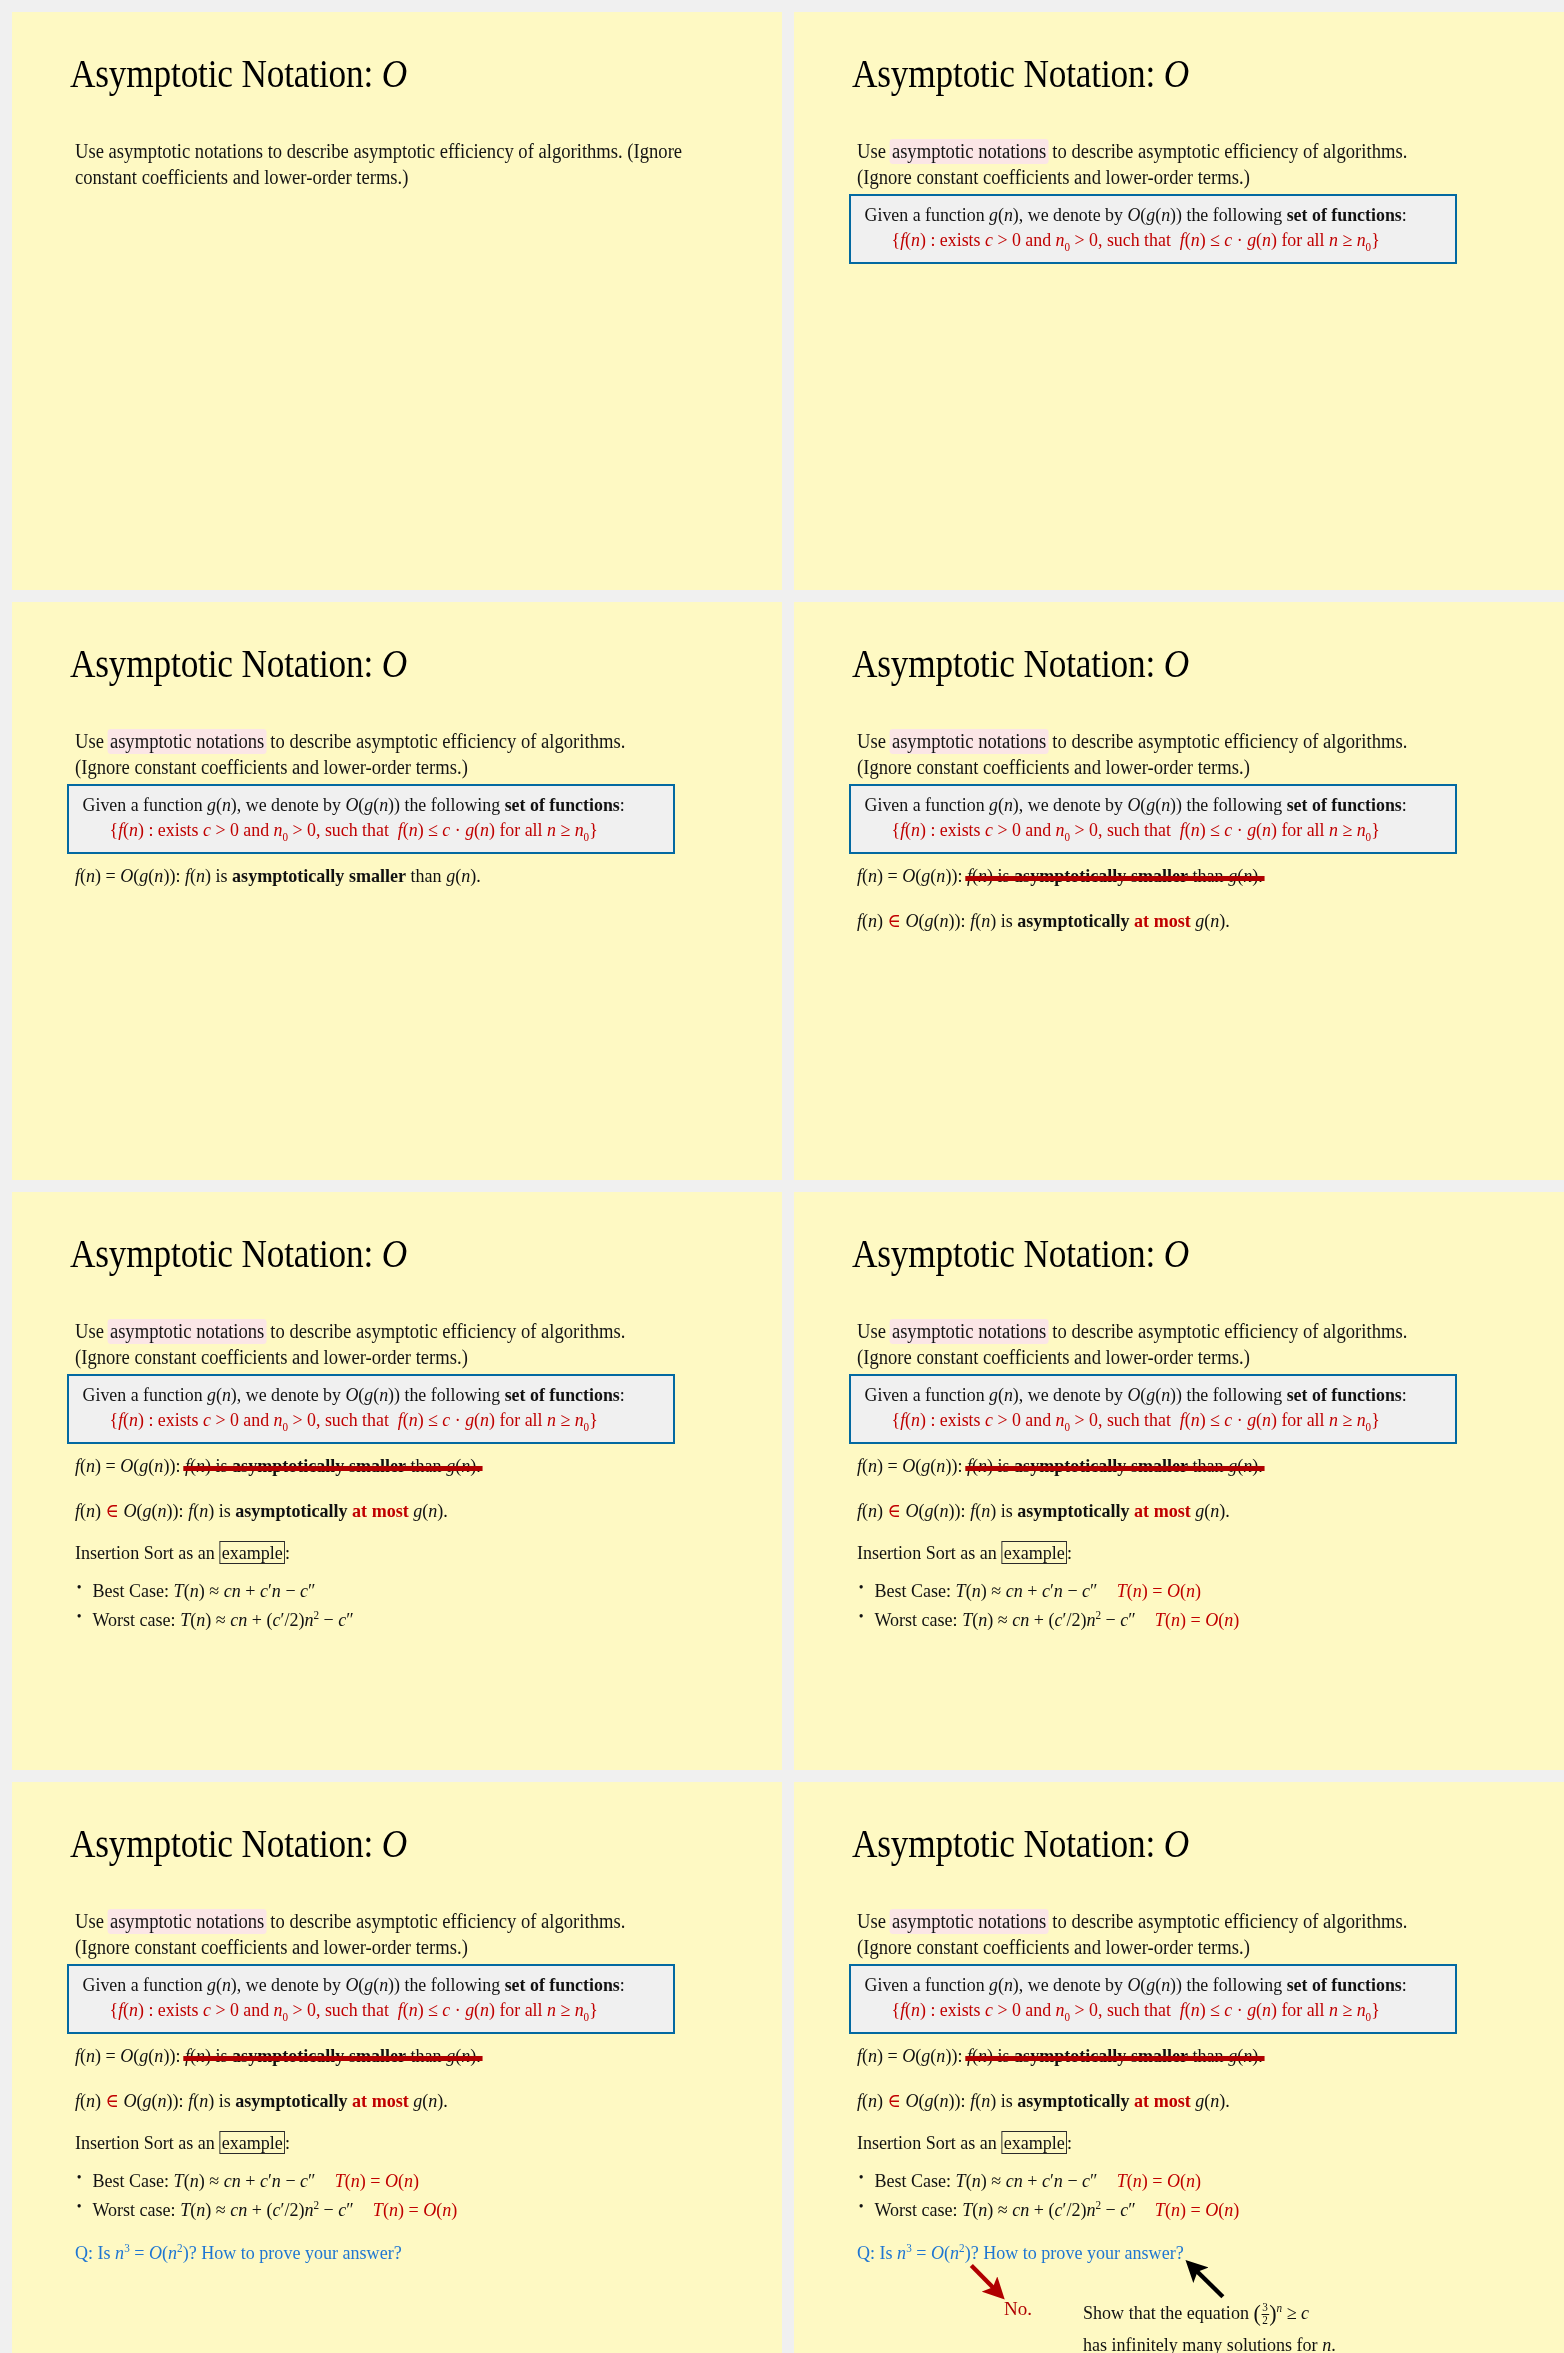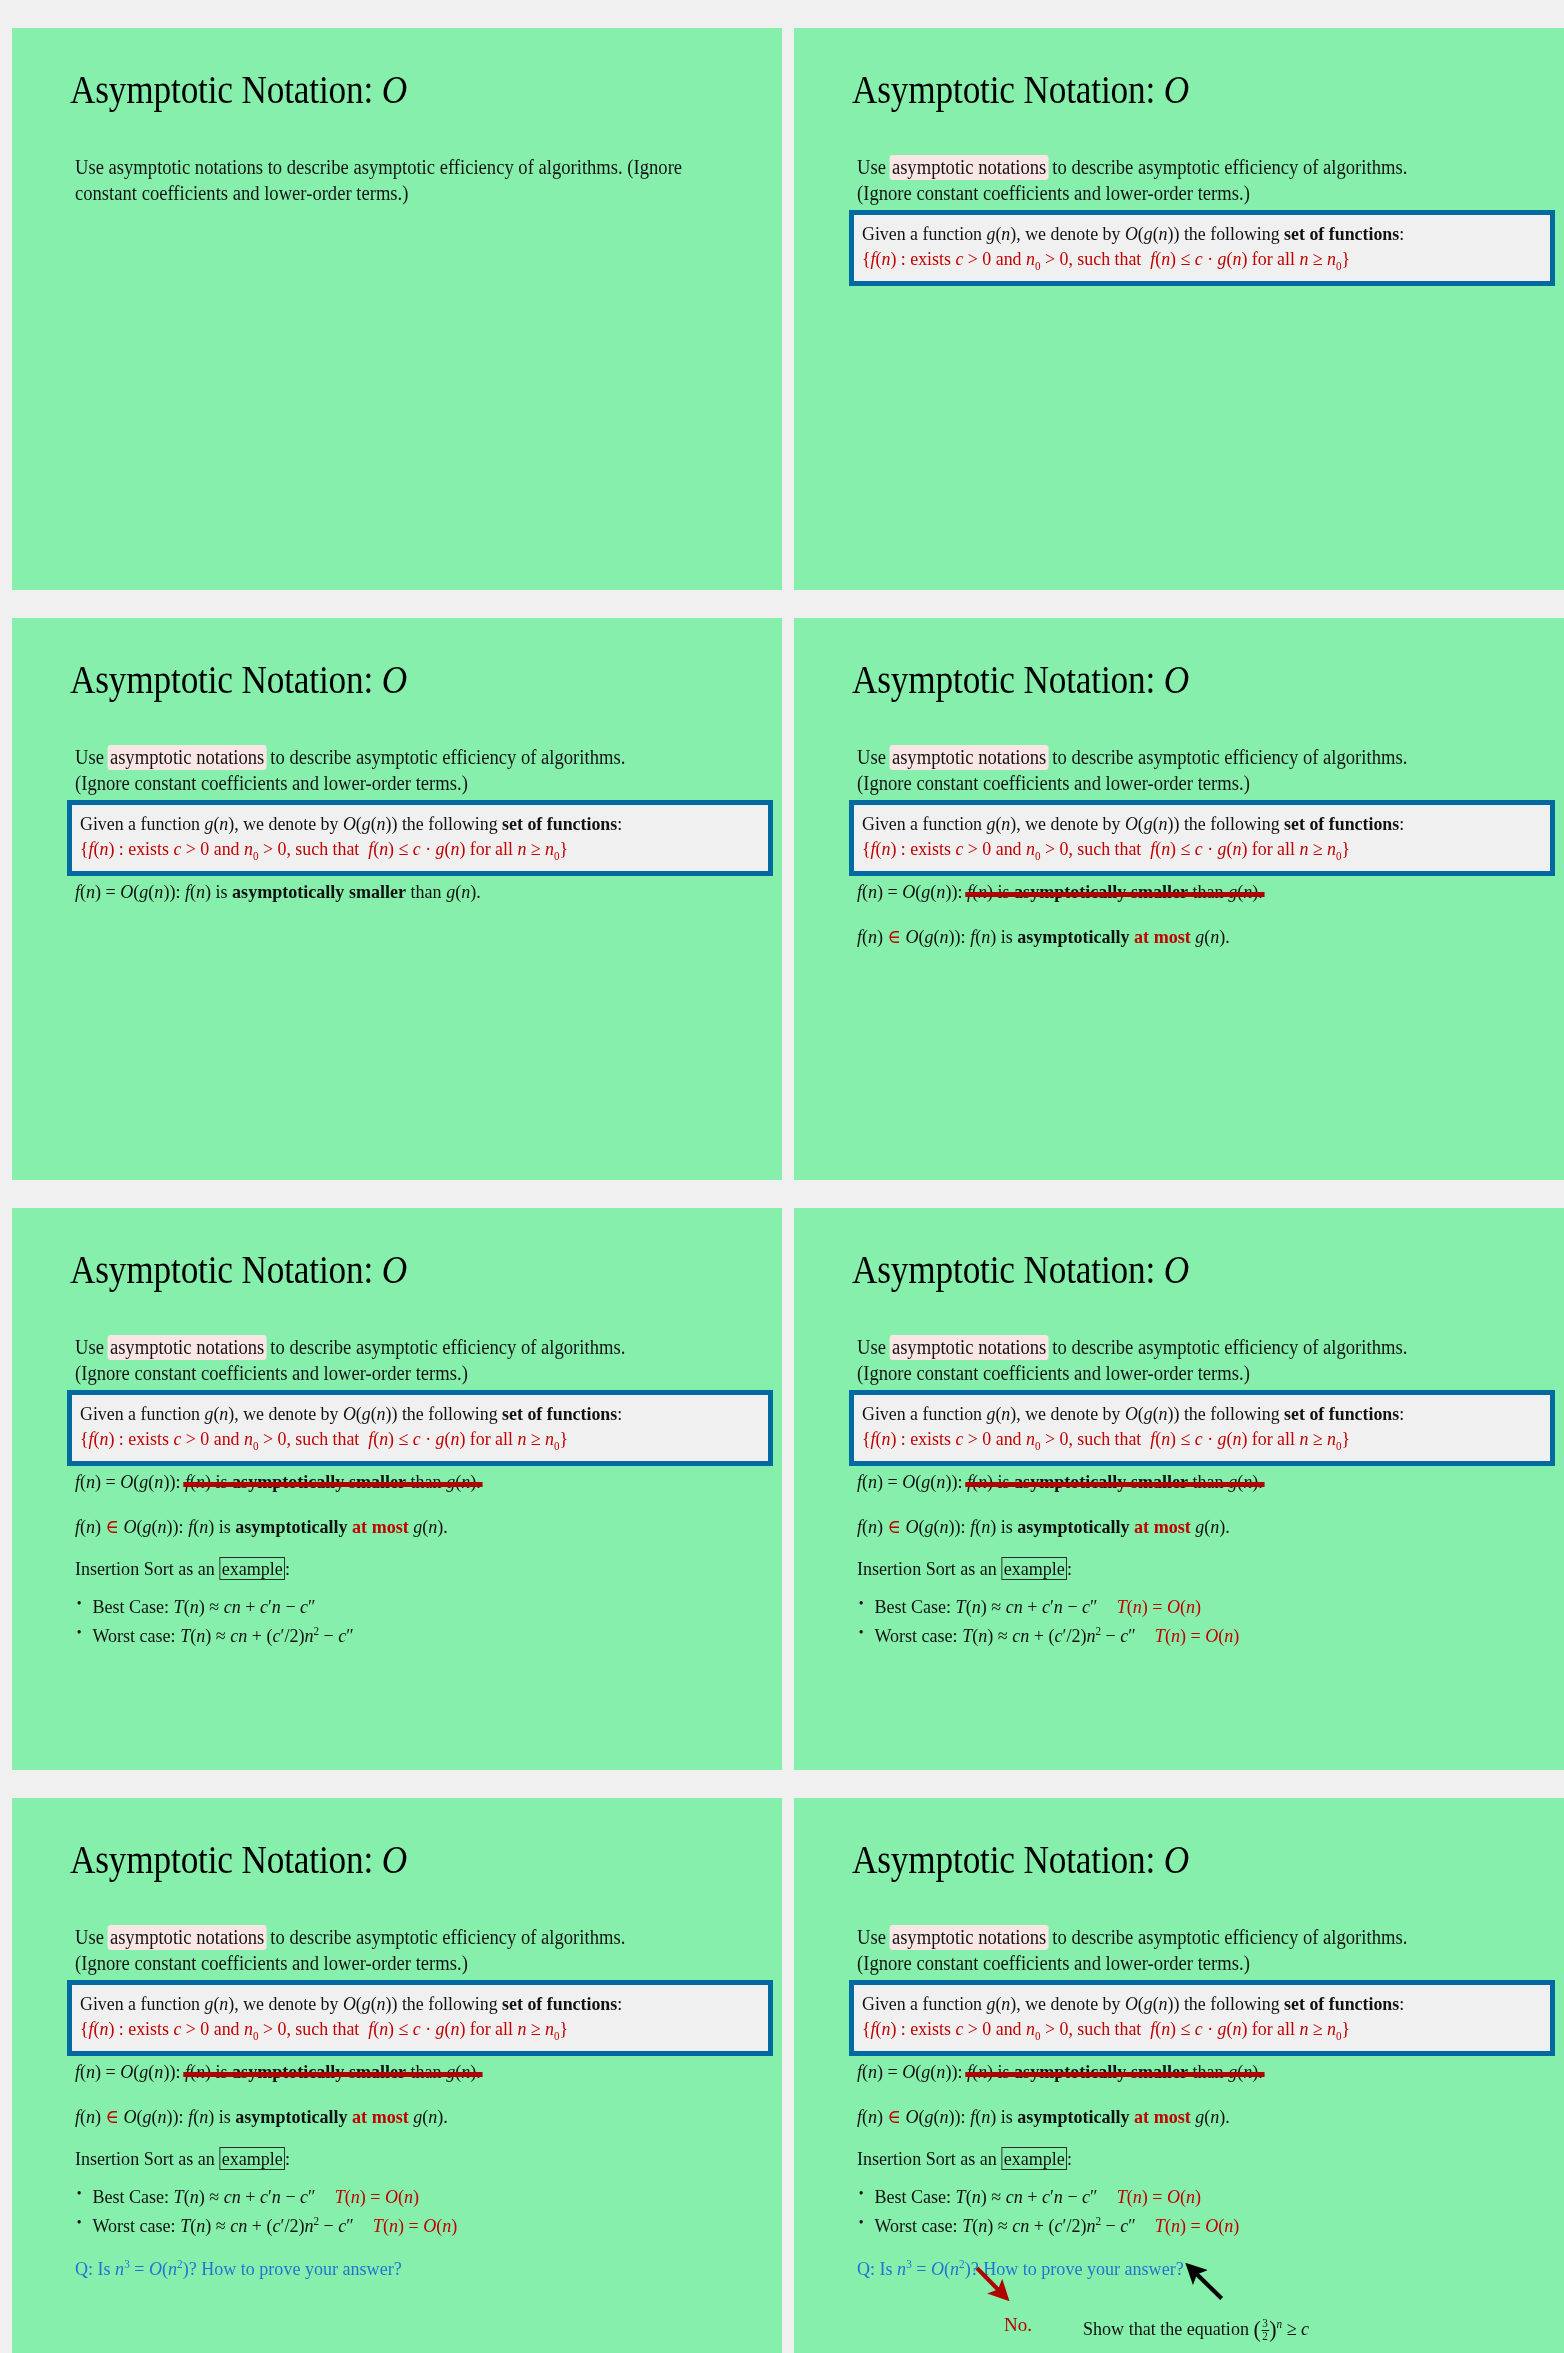--- a/index.html
+++ b/index.html
@@ -21,23 +21,22 @@
     padding: 12px;
     display: grid;
     grid-template-columns: 770px 770px;
     grid-template-rows: repeat(4, 578px);
     column-gap: 12px;
     row-gap: 12px;
   }
 
   .slide {
     position: relative;
-    background: #86efac;
+    background: #fef9c3;
     overflow: hidden;
-    margin-top: 16px;
   }
 
   
   .s-title {
     position: absolute;
     left: 58px;
     top: 41px;
     font-size: 41px;
     line-height: 1.0;
     color: #000000;
@@ -66,25 +65,26 @@
     border-radius: 3.4px;
     padding: 1px 2.4px 1.9px 2.4px;
     margin: 0 -1px;
   }
 
   
   .defbox {
     position: absolute;
     left: 55px;
     top: 182px;
-    width: 706px;
+    width: 608px;
     box-sizing: border-box;
     background: #f0f0f0;
-    border: 5px solid #0369a1;
+    border: 2px solid #0369a1;
     padding: 7.7px 7.7px 6.7px 7.7px;
+    text-align: center;
   }
   .defbox .l1 {
     font-size: 19px;
     line-height: 1.15;
     color: #111;
     white-space: nowrap;
     transform: scaleX(0.94);
     transform-origin: left top;
   }
   .defbox .l2 {

